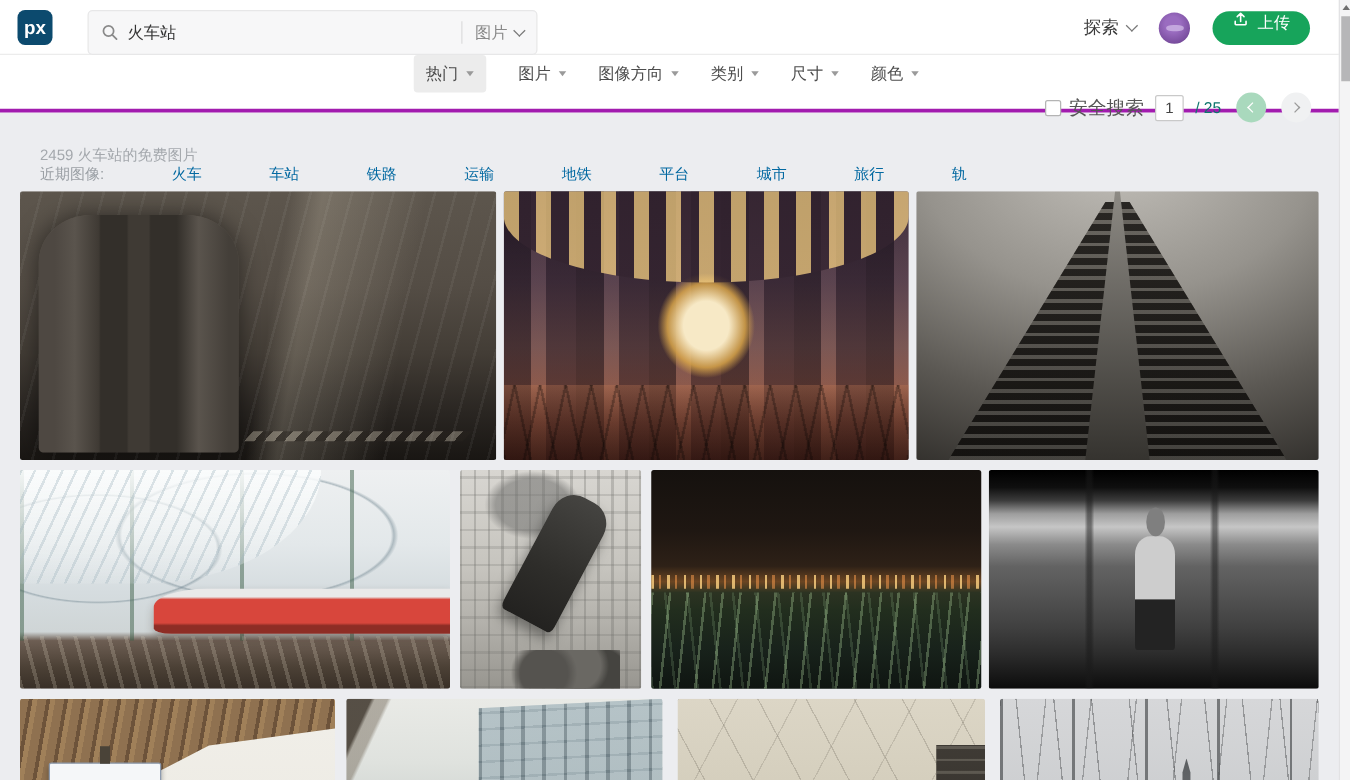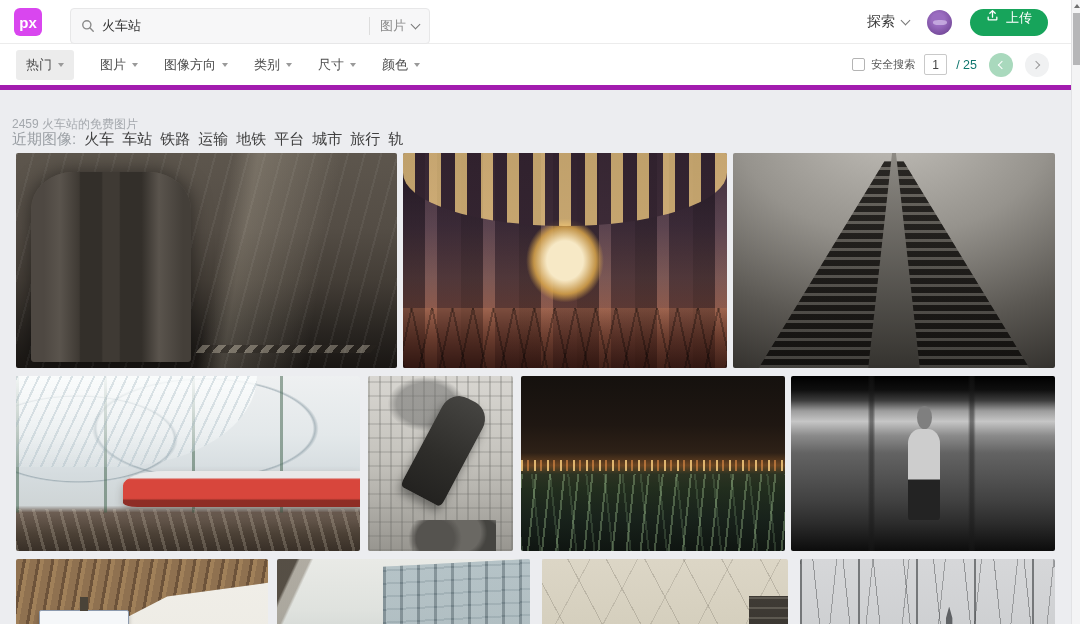--- a/index.html
+++ b/index.html
@@ -1,68 +1,68 @@
 <!DOCTYPE html>
 <html><head>
 <meta charset="utf-8">
 <style>
   * { margin:0; padding:0; box-sizing:border-box; }
   html,body { width:1080px; height:624px; overflow:hidden; }
   body { font-family:"Liberation Sans","DejaVu Sans",sans-serif; background:#ecedf0; position:relative; }
 
   
   .header { position:relative; height:44px; background:#fff; border-bottom:1px solid #ececec; z-index:5; }
-  .logo { position:absolute; left:14px; top:8px; width:28px; height:28px; background:#d946ef; border-radius:6px;
+  .logo { position:absolute; left:14px; top:8px; width:28px; height:28px; background:#0c4a6e; border-radius:6px;
           color:#fff; font-weight:bold; font-size:15px; display:flex; align-items:center; justify-content:center; cursor:pointer; }
   .searchbar { position:absolute; left:70px; top:8px; width:360px; height:36px; background:#f7f7f8; border:1px solid #e7e7e8;
                border-radius:4px; display:flex; align-items:center; }
   .searchbar svg { margin:0 7px 0 10px; flex:none; }
   .search-input { flex:1; border:none; background:transparent; outline:none; font-size:13px; color:#333; min-width:0;
                   font-family:inherit; }
   .search-type { display:flex; align-items:center; gap:6px; padding:0 10px; height:18px; border-left:1px solid #ddd;
                  color:#8a8a8a; font-size:13px; cursor:pointer; }
   .hdr-right { position:absolute; right:32px; top:0; height:44px; display:flex; align-items:center; gap:18px; }
   .explore { display:flex; align-items:center; gap:7px; font-size:14px; color:#3c3c3c; cursor:pointer; }
   .chev { width:7px; height:7px; border-right:1.5px solid #777; border-bottom:1.5px solid #777;
           transform:rotate(45deg); margin-top:-3px; }
   .avatar { width:25px; height:25px; border-radius:50%; cursor:pointer;
             background:radial-gradient(circle at 45% 38%, #9a6cc0 0 30%, #7b4fa0 70%, #5e3a7e 100%); position:relative; }
   .avatar::after { content:""; position:absolute; left:22%; top:40%; width:56%; height:20%;
                    background:rgba(230,215,245,.55); border-radius:40%; }
   .upload-btn { display:flex; align-items:flex-start; gap:7px; background:#17a45b; color:#fff; font-size:13px;
                 border:none; border-radius:15px; height:27px; padding:0 16px; cursor:pointer; font-family:inherit; }
 
   
-  .filterbar { position:relative; height:46px; background:#fff; border-bottom:5px solid #a21caf; display:flex;
-               align-items:center; padding:0 31px 0 16px; z-index:4; }
+  .filterbar { position:relative; height:46px; background:#fff; border-bottom:3px solid #a21caf; display:flex;
+               align-items:center; padding:0 31px 0 16px; z-index:4;flex-direction:column; }
   .chips { display:flex; align-items:center; gap:26px; }
   .chip { display:flex; align-items:center; gap:6px; font-size:13px; color:#4d4d4d; cursor:pointer; }
   .chip.active { background:#ececec; border-radius:3px; padding:6px 10px; }
   .caret { width:0; height:0; border-left:3.5px solid transparent; border-right:3.5px solid transparent;
            border-top:4px solid #9a9a9a; }
   .fb-right { margin-left:auto; display:flex; align-items:center; gap:9px; }
-  .safe { display:flex; align-items:center; gap:6px; font-size:11px; color:#555; cursor:pointer; }
+  .safe { display:flex; align-items:center; gap:6px; font-size:15px; color:#555; cursor:pointer; }
   .checkbox { width:13px; height:13px; border:1px solid #b4b4b4; border-radius:2px; background:#fff; }
   .page-input { width:23px; height:21px; border:1px solid #c9c9c9; border-radius:2px; text-align:center;
                 font-size:12px; color:#444; font-family:inherit; }
   .page-total { font-size:12.5px; color:#0f766e; }
   .pg-btn { width:24px; height:24px; border-radius:50%; border:none; display:flex; align-items:center;
             justify-content:center; cursor:pointer; margin-left:3px; }
   .pg-prev { background:#a9d9bd; }
   .pg-next { background:#f0f1f2; }
   .pg-ch { width:6px; height:6px; border-right:1.7px solid #fff; border-bottom:1.7px solid #fff; }
   .pg-prev .pg-ch { transform:rotate(135deg); margin-left:2px; }
   .pg-next .pg-ch { border-color:#9a9a9a; transform:rotate(-45deg); margin-right:2px; }
 
   
   .content { position:relative; height:534px; background:#ecedf0; }
-  .meta { position:absolute; left:12px; top:27px; }
+  .meta { position:absolute; left:32px; top:27px; }
   .count { font-size:12px; color:#a4a8ad; line-height:14px; }
-  .related { font-size:15px; color:#9a9fa4; line-height:14px; margin-top:1px; display:flex; gap:8px; flex-wrap:nowrap;align-items:center; }
-  .related .tag { color:#404040; cursor:pointer; }
+  .related { font-size:12px; color:#9a9fa4; line-height:14px; margin-top:1px; display:flex; gap:8px; flex-wrap:nowrap;align-items:center; }
+  .related .tag { color:#0369a1; cursor:pointer;margin-left:46px; }
 
   .ph { position:absolute; border-radius:2px; overflow:hidden; cursor:pointer; background-color:#888; }
 
   
   .ph1 { left:16px;  top:63px; width:381px; height:215px;
     background:
       linear-gradient(100deg, transparent 52%, rgba(222,212,190,.22) 58%, rgba(222,212,190,.08) 72%, transparent 78%),
       radial-gradient(circle at 13.5% 47%, #e05848 0 3px, rgba(150,45,38,.7) 4px, transparent 6px),
       radial-gradient(circle at 40% 47%, #e05848 0 3px, rgba(150,45,38,.7) 4px, transparent 6px),
       repeating-linear-gradient(105deg, rgba(255,255,255,.05) 0 2px, transparent 2px 16px),

